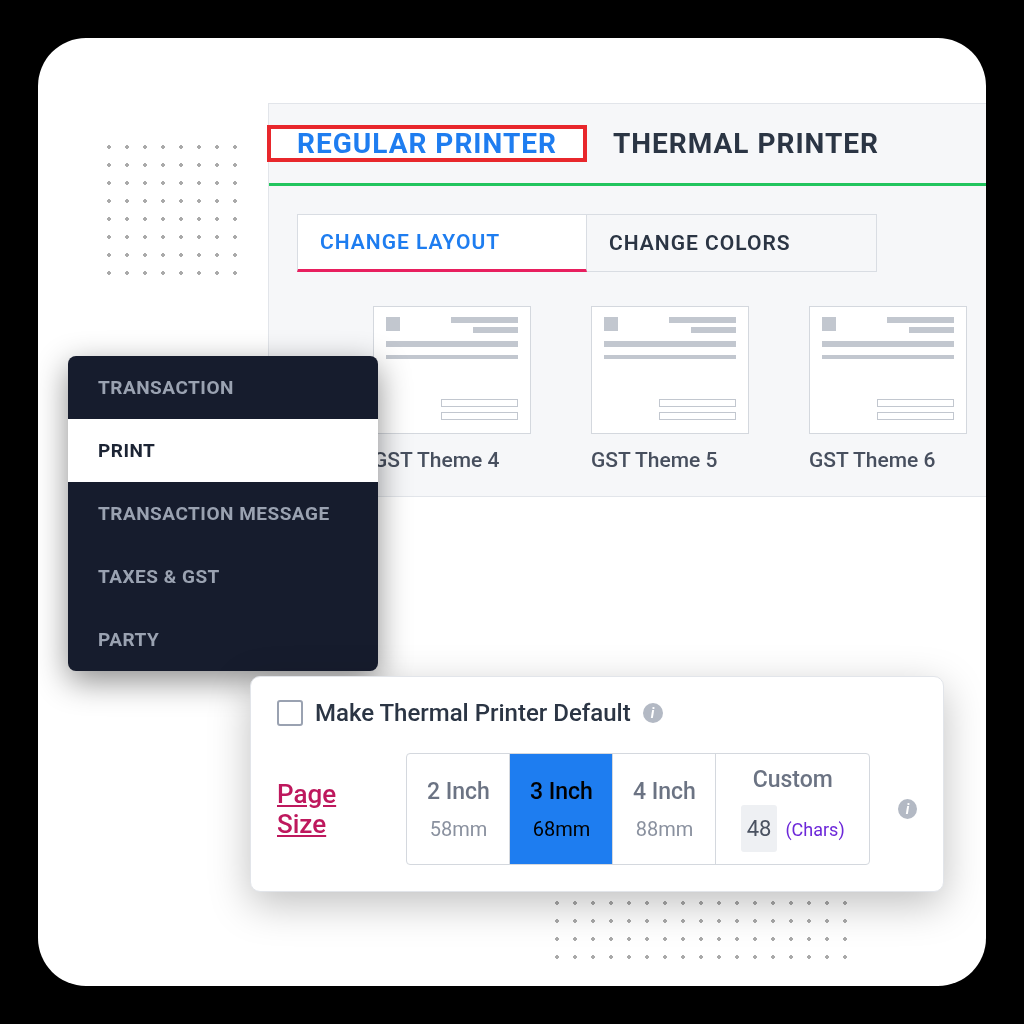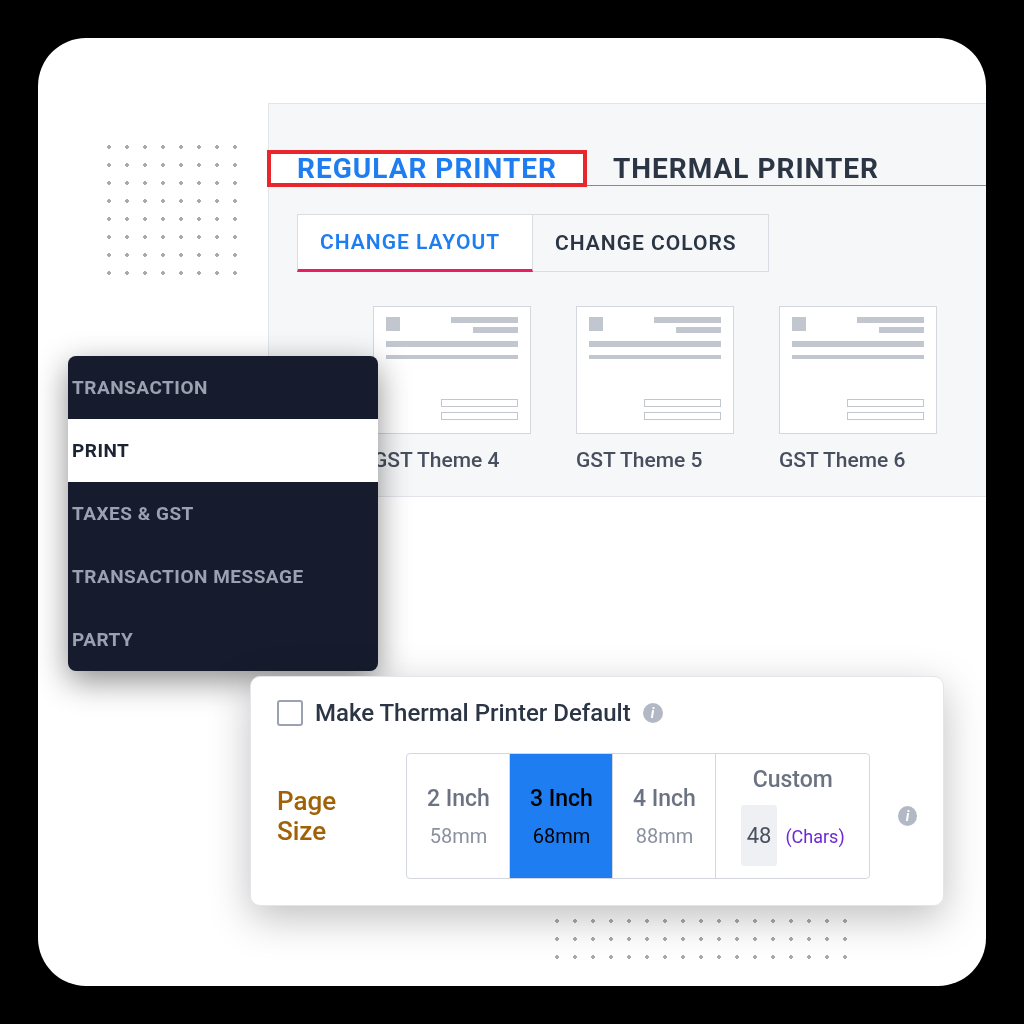--- a/index.html
+++ b/index.html
@@ -34,23 +34,23 @@
   .settings-panel {
     position: absolute;
     left: 230px;
     top: 65px;
     width: 720px;
     background: #f6f7f9;
     border: 1px solid #e2e5ea;
   }
   .printer-tabs {
     display: flex;
-    align-items: flex-end;
+    align-items: center;
     height: 82px;
-    border-bottom: 1px solid #22c55e;
+    border-bottom: 3px solid #22c55e;
   }
   .printer-tab {
     padding: 0 28px;
     display: flex;
     align-items: center;
     font-size: 28px;
     font-weight: 700;
     letter-spacing: 1px;
     color: #2b3544;
     cursor: pointer;
@@ -61,42 +61,42 @@
     outline-offset: -2px;
     background: #fff;
   }
 
   .subtabs {
     display: flex;
     margin: 28px 0 0 28px;
     height: 58px;
   }
   .subtab {
-    width: 236px;
+    width: 290px;
     padding: 15px 22px;
     display: flex;
     align-items: center;
     font-size: 21px;
     font-weight: 600;
     letter-spacing: 1px;
     color: #2b3544;
     border: 1px solid #d9dde3;
     border-left: none;
     cursor: pointer;
   }
   .subtab:first-child { border-left: 1px solid #d9dde3; }
   .subtab.active {
     color: #1e7df0;
     background: #fff;
     border-bottom: 3px solid #e81f5f;
   }
 
   .themes-row {
     display: flex;
-    gap: 45px;
+    gap: 60px;
     padding: 34px 0 24px 104px;
   }
   .theme-tile {
     width: 158px;
     text-align: left;
   }
   .theme-thumb {
     width: 158px;
     height: 128px;
     border: 1px solid #d4d8de;
@@ -127,21 +127,21 @@
     position: absolute;
     left: 30px;
     top: 318px;
     width: 310px;
     background: #161c2d;
     border-radius: 8px;
     box-shadow: 0 10px 32px rgba(0,0,0,0.45);
     overflow: hidden;
   }
   .side-item {
-    padding: 20px 4px;
+    padding: 20px 30px;
     font-size: 19px;
     font-weight: 700;
     letter-spacing: 0.5px;
     color: #9aa2b1;
     cursor: pointer;
   }
   .side-item.active {
     background: #fff;
     color: #1c2434;
   }
@@ -165,37 +165,37 @@
   }
   .chk-label { font-size:24px; color:#2b3544; font-weight:500;}
   .info-dot {
     width:20px;height:20px;border-radius:50%;background:#b3b9c4;
     display:inline-flex;align-items:center;justify-content:center;
     color:#fff;font-size:14px;font-weight:700;font-style:italic;
     cursor:default;
   }
 
   .ps-row { display:flex; align-items:center; gap:20px; margin-top:26px;}
-  .ps-label{ font-size:26px; color:#a16207; font-weight:500;}
+  .ps-label{ font-size:26px; color:#be185d; font-weight:500;text-decoration:underline;}
   .seg {
     display:flex; border:1px solid #d4d8de; border-radius:4px; overflow:hidden;
   }
   .seg-opt {
     width:108px; padding:12px 0; text-align:center;
     border-right:1px solid #d4d8de; cursor:pointer;
     display:flex;flex-direction:column;gap:12px;justify-content:center;
   }
   .seg-opt:last-child{border-right:none;width:160px;text-align:center;}
   .seg-opt .t1{font-size:23px;color:#6b7383;font-weight:500;}
   .seg-opt .t2{font-size:20px;color:#8a919f;}
   .seg-opt.active{background:#1e7df0;}
   .seg-opt.active .t1,.seg-opt.active .t2{color:#000000;}
   .custom-inner{display:flex;align-items:baseline;justify-content:center;gap:8px;}
   .custom-num{
-    background:#eef0f3;padding:18px 6px;border-radius:3px;
+    background:#eef0f3;padding:11px 6px;border-radius:3px;
     font-size:22px;color:#4a5261;
   }
   .custom-unit{font-size:18px;color:#6d28d9;}
   .info-right{margin-left:8px;}
 </style>
 </head>
 <body>
 
 <div class="card">
 
@@ -270,22 +270,22 @@
             </div>
         </div>
         <div class="theme-label">GST Theme 6</div>
       </div>
     </div>
   </div>
 
   <div class="sidebar">
     <div class="side-item">TRANSACTION</div>
     <div class="side-item active">PRINT</div>
+    <div class="side-item">TRANSACTION MESSAGE</div>
     <div class="side-item">TAXES &amp; GST</div>
-    <div class="side-item">TRANSACTION MESSAGE</div>
     <div class="side-item">PARTY</div>
   </div>
 
   <div class="pagesize-panel">
     <div class="chk-row">
       <div class="chk"></div>
       <span class="chk-label">Make Thermal Printer Default</span>
       <span class="info-dot">i</span>
     </div>
 

